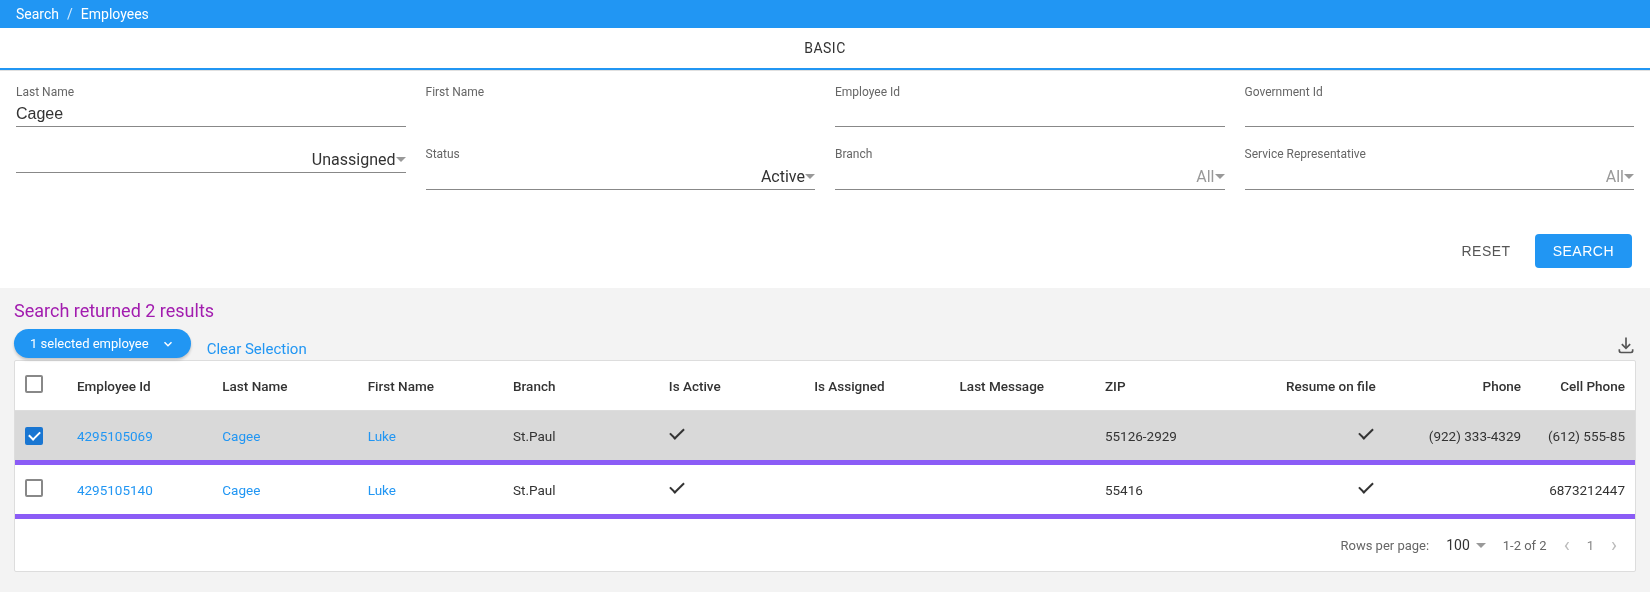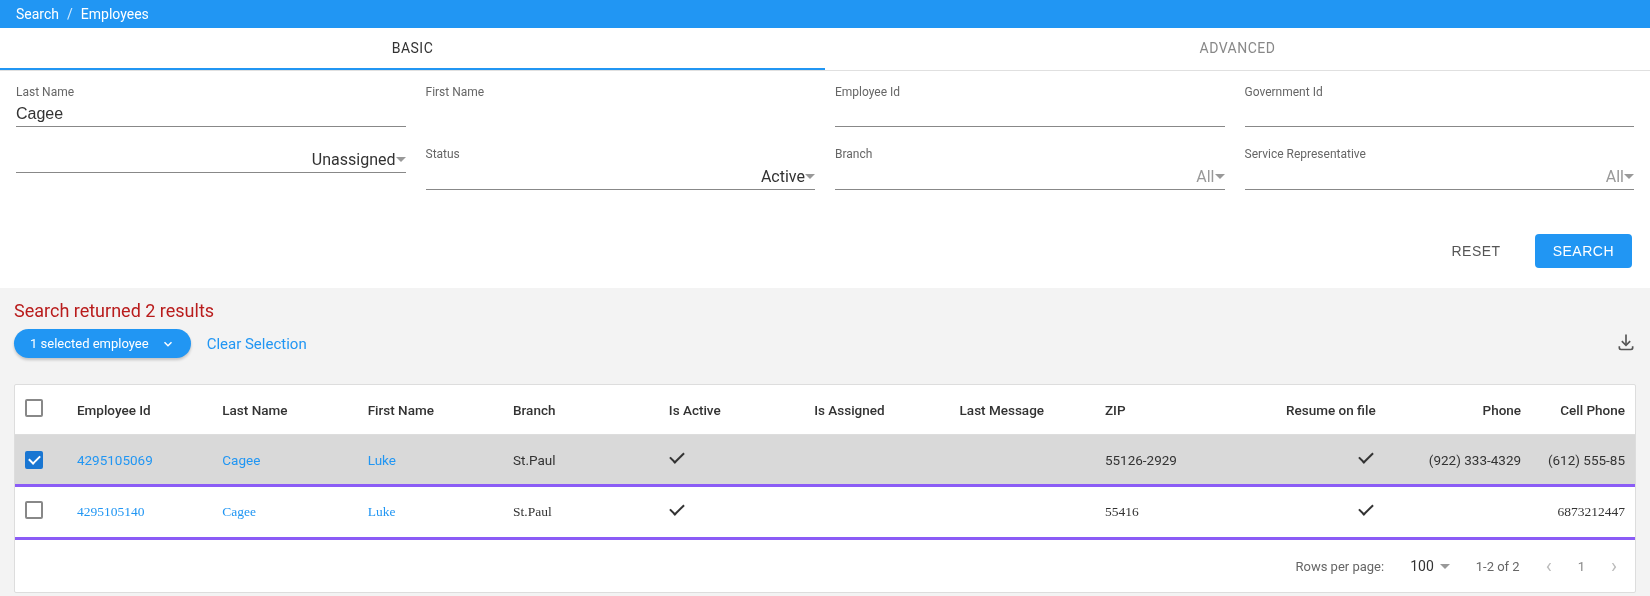--- a/index.html
+++ b/index.html
@@ -83,21 +83,21 @@
   .form-select .value.placeholder { color: #999; }
   .chev {
     width: 0; height: 0;
     border-left: 5px solid transparent;
     border-right: 5px solid transparent;
     border-top: 5px solid #999;
   }
   .actions {
     display: flex;
     justify-content: flex-end;
-    gap: 28px;
+    gap: 18px;
     padding: 6px 18px 20px;
     align-items: center;
   }
   .btn-reset {
     background: none;
     border: none;
     color: #555;
     font-size: 14px;
     cursor: pointer;
     letter-spacing: 0.5px;
@@ -112,28 +112,28 @@
     letter-spacing: 0.5px;
     cursor: pointer;
   }
 
   .results-area {
     background: #f3f3f3;
     padding: 12px 14px 20px;
   }
   .results-heading {
     font-size: 18px;
-    color: #b91c1c;
+    color: #a21caf;
     margin-bottom: 8px;
   }
   .selection-bar {
     display: flex;
-    align-items: center;
+    align-items: flex-end;
     gap: 16px;
-    margin-bottom: 26px;
+    margin-bottom: 2px;
   }
   .sel-pill {
     background: #2196f3;
     color: #fff;
     border-radius: 20px;
     padding: 7px 16px;
     display: flex;
     align-items: center;
     gap: 12px;
     font-size: 13px;
@@ -167,23 +167,23 @@
     padding: 14px 10px;
     font-size: 13.5px;
     white-space: nowrap;
     overflow: hidden;
   }
   th {
     font-weight: 500;
     color: #333;
     border-bottom: 1px solid #ddd;
   }
-  td { border-bottom: 3px solid #8b5cf6; }
+  td { border-bottom: 5px solid #8b5cf6; }
   tr.selected td { background: #d9d9d9; }
-  tr.unselected td { background: #fff; font-family: Liberation Serif, serif; }
+  tr.unselected td { background: #fff; }
   .link { color: #2196f3; cursor: pointer; }
   .checkbox {
     width: 18px; height: 18px;
     border: 2px solid #888;
     border-radius: 2px;
     display: inline-flex;
     align-items: center;
     justify-content: center;
     cursor: pointer;
   }
@@ -211,21 +211,21 @@
     border-width: 0 2px 2px 0;
     transform: rotate(45deg);
     margin-left: 4px;
   }
   td.right, th.right { text-align: right; }
 
   .pagination {
     display: flex;
     align-items: center;
     justify-content: flex-end;
-    gap: 26px;
+    gap: 17px;
     padding: 14px 18px;
     font-size: 13px;
     color: #666;
   }
   .pagination .rpp-select {
     display: flex; align-items:center; gap: 6px;
     font-size: 14px; color: #333; cursor: pointer;
   }
   .pag-btn { color: #bbb; cursor: pointer; font-size: 20px; user-select:none; }
   .pag-num { color: #888; }
@@ -234,21 +234,20 @@
 <body>
 
 <div class="header-bar">
   <a href="#">Search</a>
   <span class="sep">/</span>
   <span>Employees</span>
 </div>
 
 <div class="tabs">
   <div class="tab active">BASIC</div>
-  <div class="tab">ADVANCED</div>
 </div>
 
 <div class="search-form">
   <div class="form-row">
     <div class="form-field">
       <span class="form-label">Last Name</span>
       <input class="form-input" value="Cagee" style="">
     </div>
     <div class="form-field">
       <span class="form-label">First Name</span>

